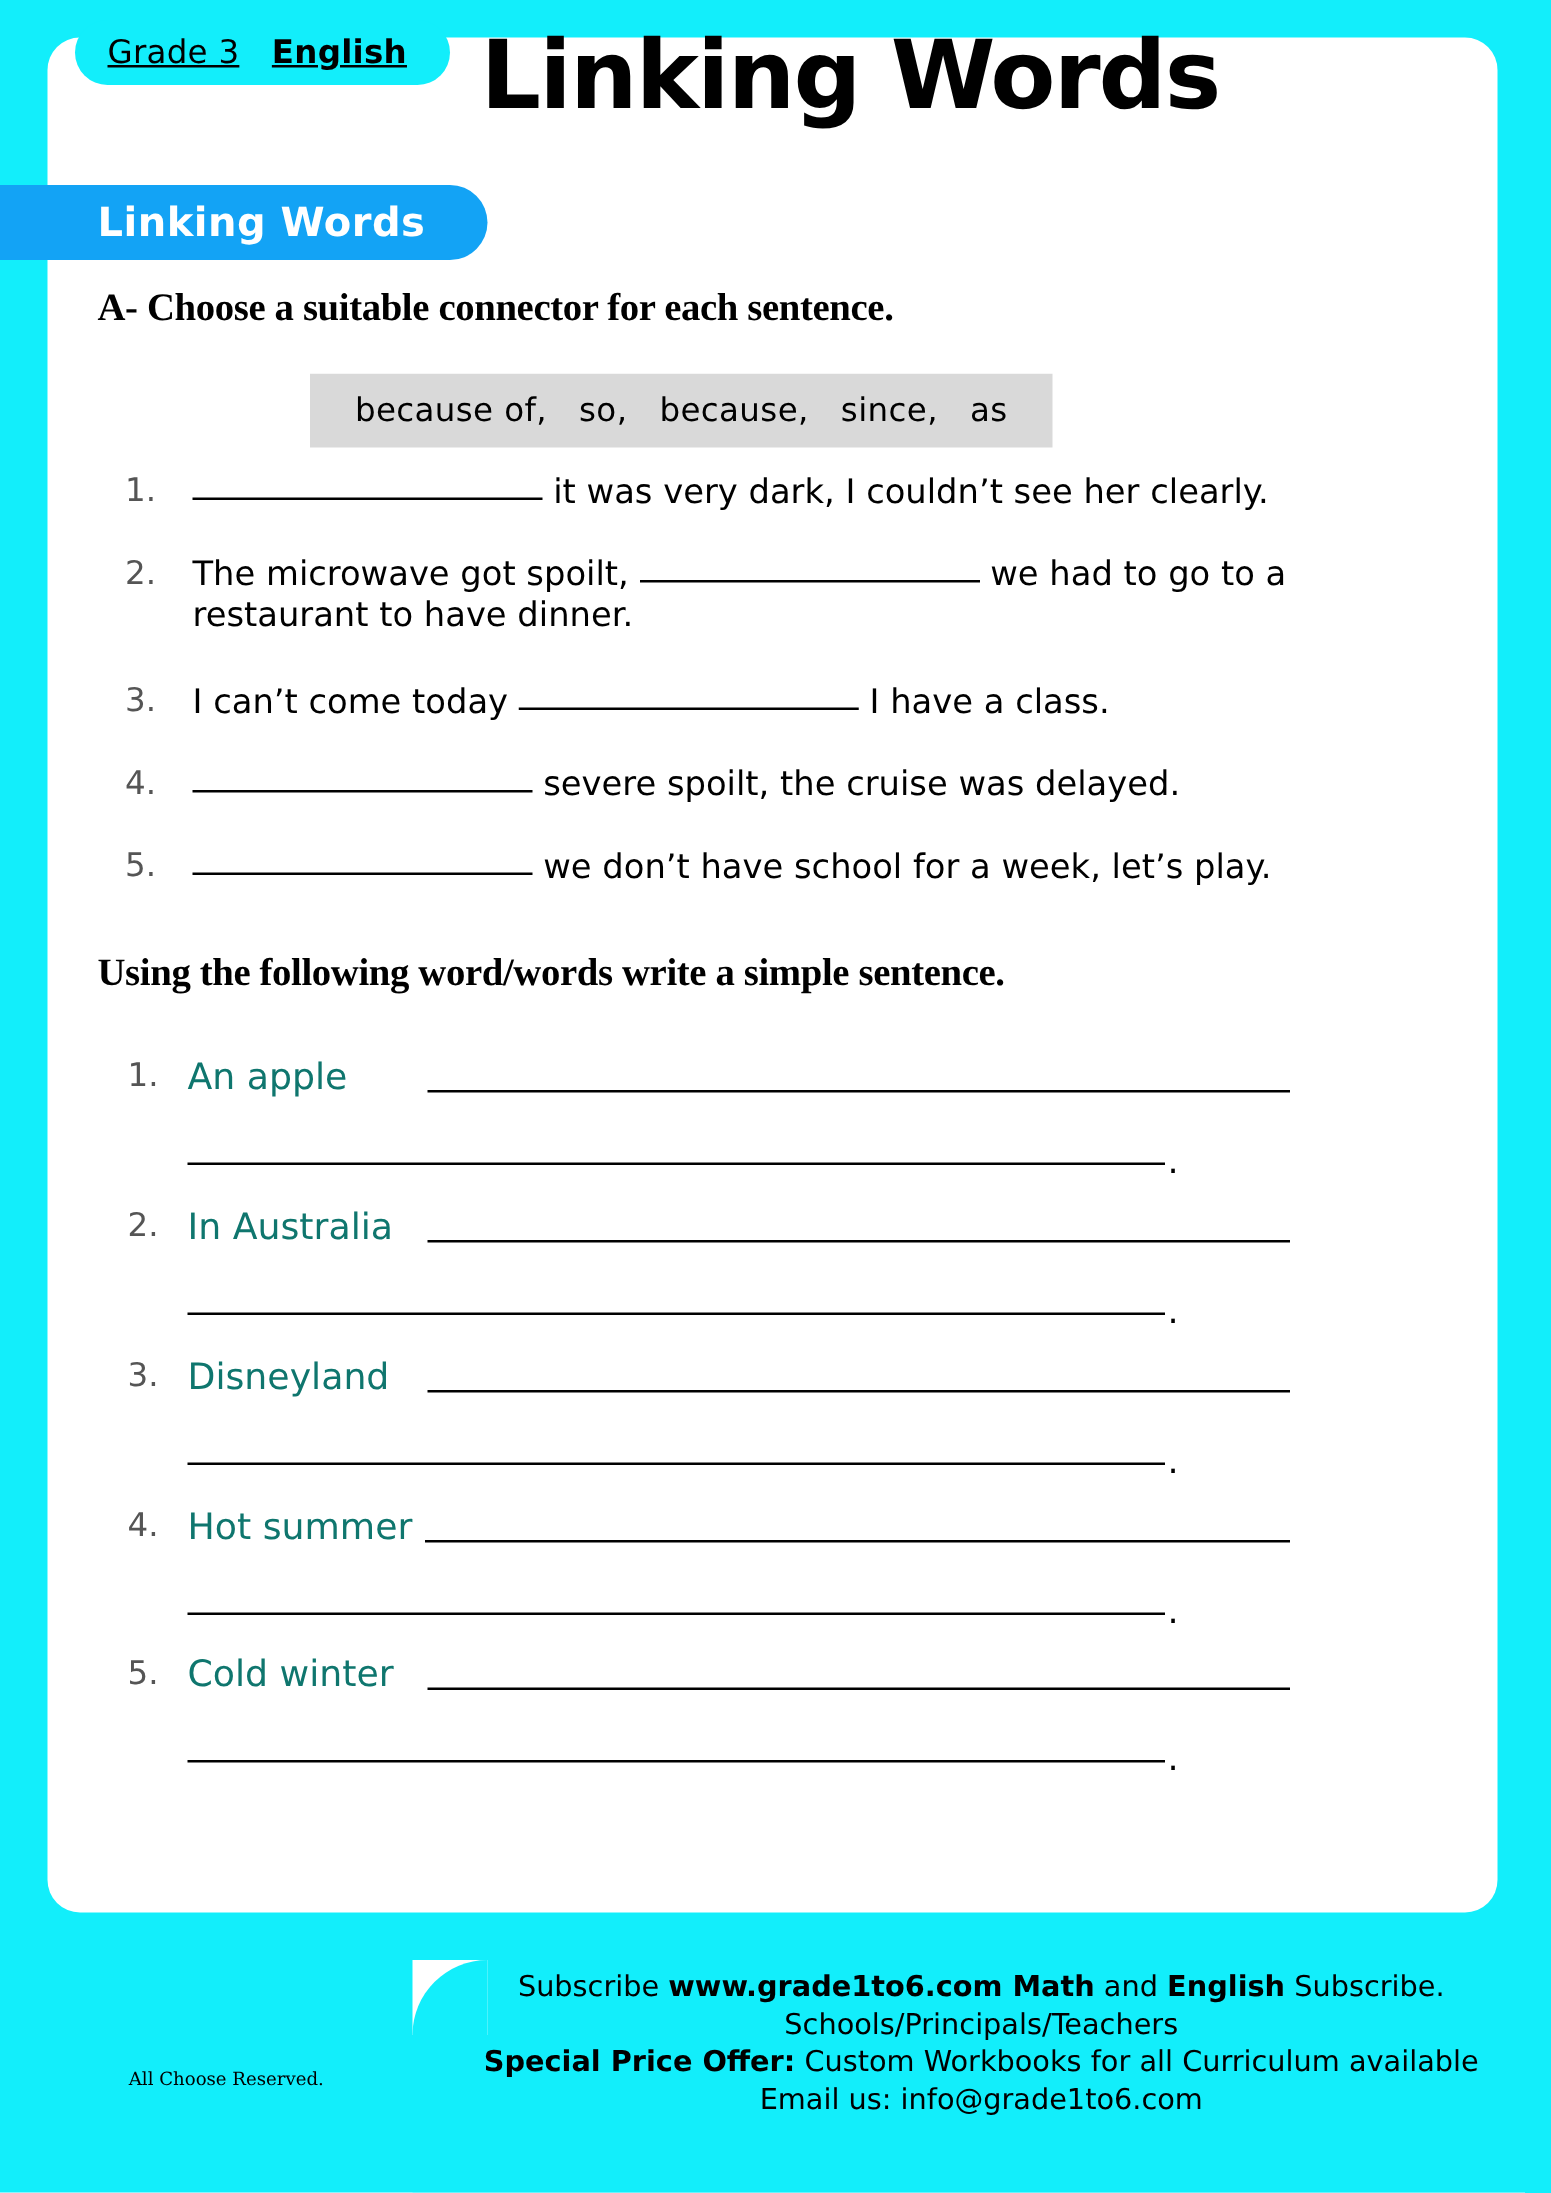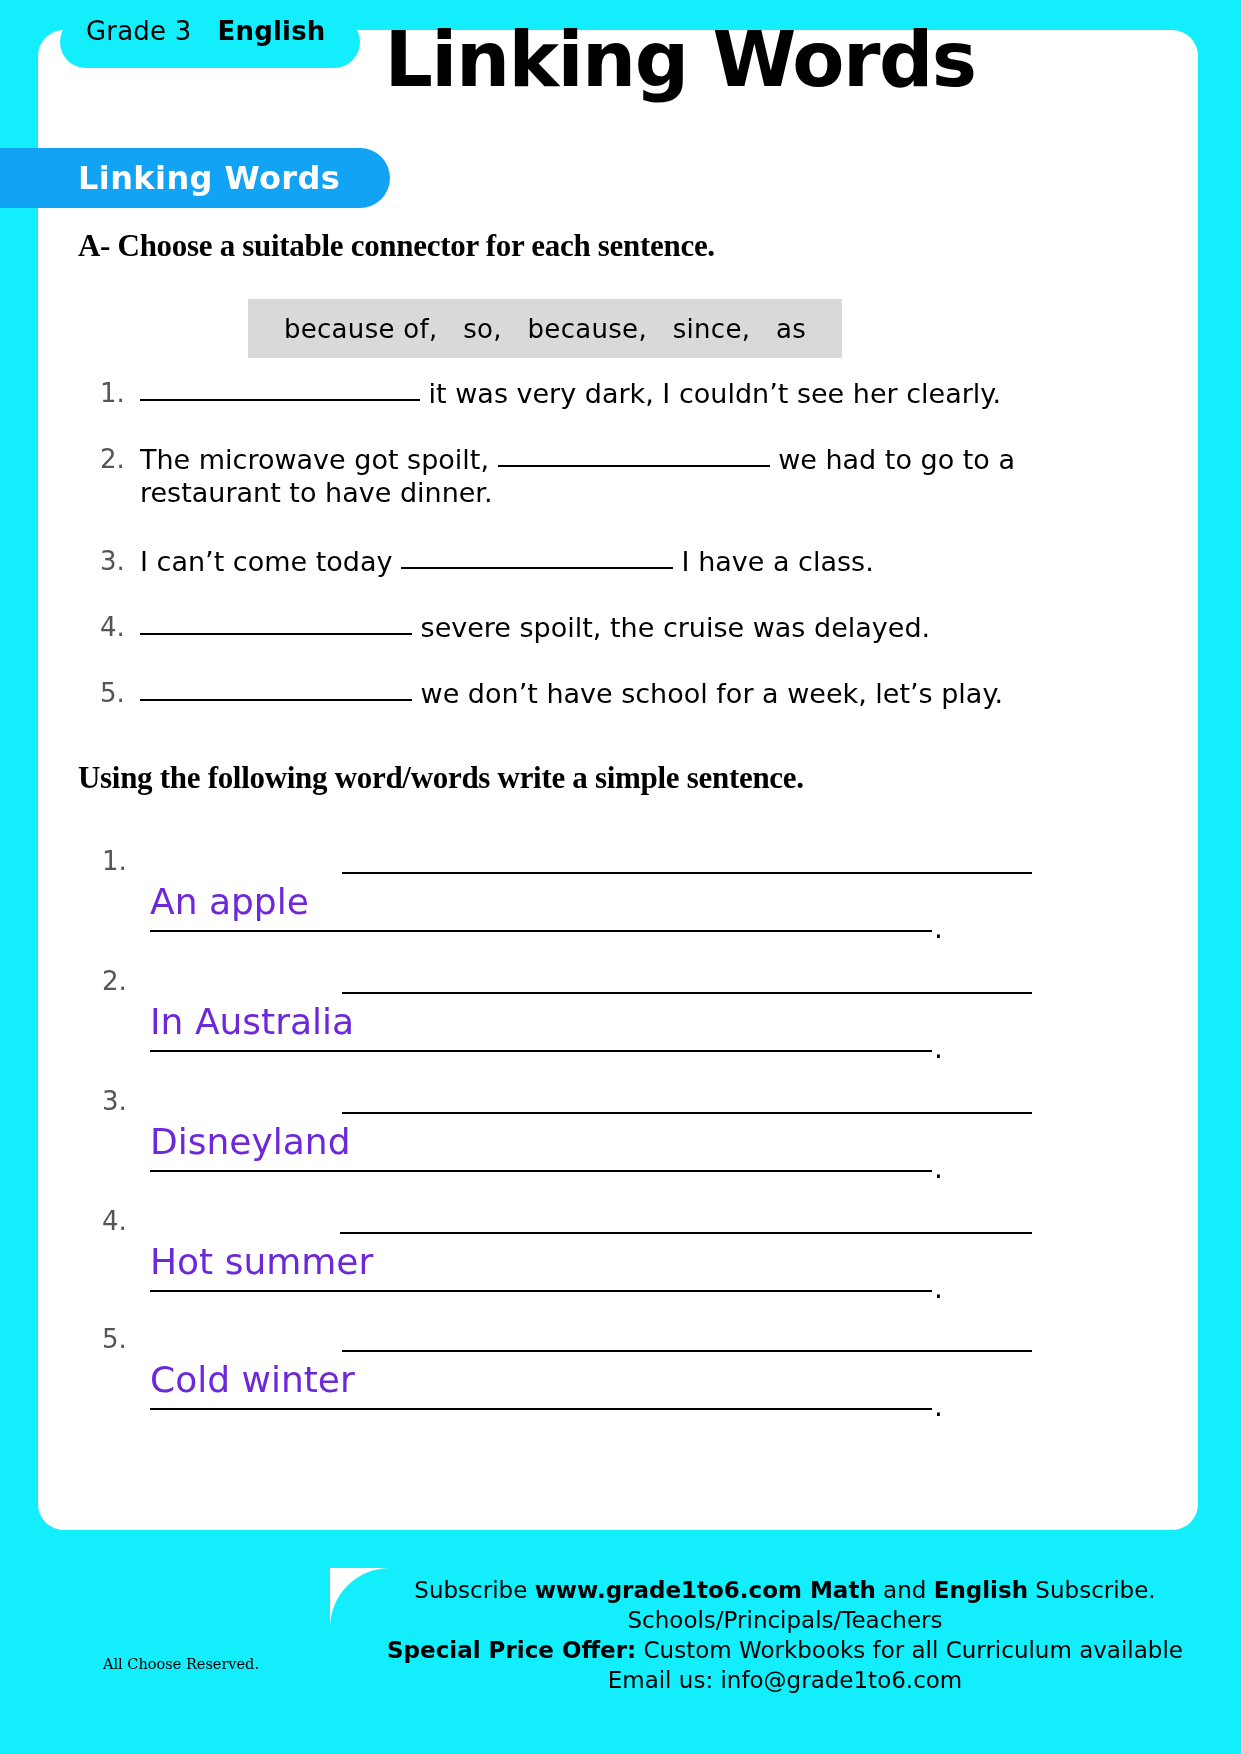--- a/index.html
+++ b/index.html
@@ -14,22 +14,22 @@
     position:absolute;left:38px;top:30px;
     width:1160px;height:1500px;
     background:#ffffff;
     border-radius:26px;
   }
   
   #grade-pill{
     position:absolute;left:60px;top:16px;
     height:52px;padding:0 34px 0 26px;
     background:#12EEFB;border-radius:26px;
-    display:flex;align-items:flex-start;gap:26px;
-    font-size:26px;color:#000;
+    display:flex;align-items:center;gap:26px;
+    font-size:26px;color:#000;text-decoration:underline;
   }
   #grade-pill .g{font-weight:400;letter-spacing:.2px;}
   #grade-pill .s{font-weight:700;letter-spacing:.2px;}
   #title-wrap{position:absolute;left:360px;top:22px;width:640px;text-align:center;}
   #title-wrap .t{font-size:76px;font-weight:700;line-height:1;color:#000;letter-spacing:-1.5px;}
 
   
   #tab{
     position:absolute;left:-40px;top:148px;
     width:430px;height:60px;
@@ -62,42 +62,42 @@
 
   
   .qrow{
     position:absolute;left:100px;width:1000px;
     font-size:27px;color:#000;line-height:1.22;
   }
   .qnum{
     position:absolute;left:0;top:0;width:42px;
     color:#555;font-weight:400;font-size:26px;
   }
-  .qtext{margin-left:40px;display:block;}
+  .qtext{margin-left:54px;display:block;}
   .blank{
     display:inline-block;
     border-bottom:2px solid #000;
     vertical-align:2px;
   }
   .b-long{width:280px;}
   .b-mid{width:272px;}
 
   
   #sec-b-instr{
     position:absolute;left:78px;top:760px;
     font-size:31px;font-weight:700;color:#000;letter-spacing:-.3px;
   }
   .wrow{position:absolute;left:102px;width:1000px;}
   .wnum{
     position:absolute;left:0;top:0;width:44px;
     font-size:26px;color:#555;
   }
   .wlabel{
     position:absolute;left:48px;top:-2px;
-    font-size:36px;color:#6d28d9;white-space:nowrap;margin-top:37px;
+    font-size:29px;color:#0f766e;white-space:nowrap;
   }
   .wline1{
     position:absolute;top:26px;height:0;
     border-bottom:2px solid #000;
   }
   .wline2{
     position:absolute;left:48px;top:84px;width:782px;height:0;
     border-bottom:2px solid #000;
   }
   .wdot{

